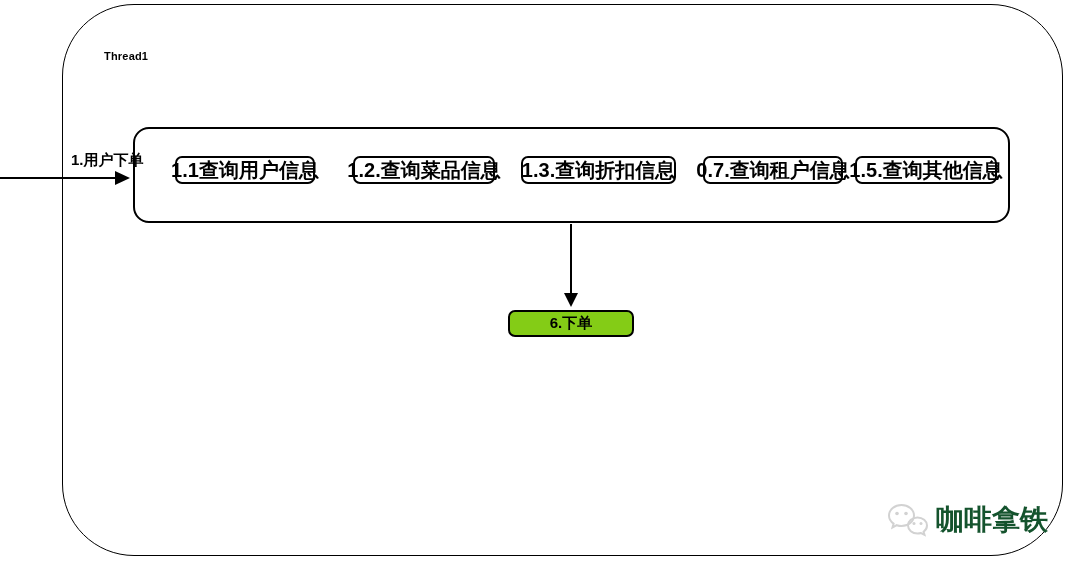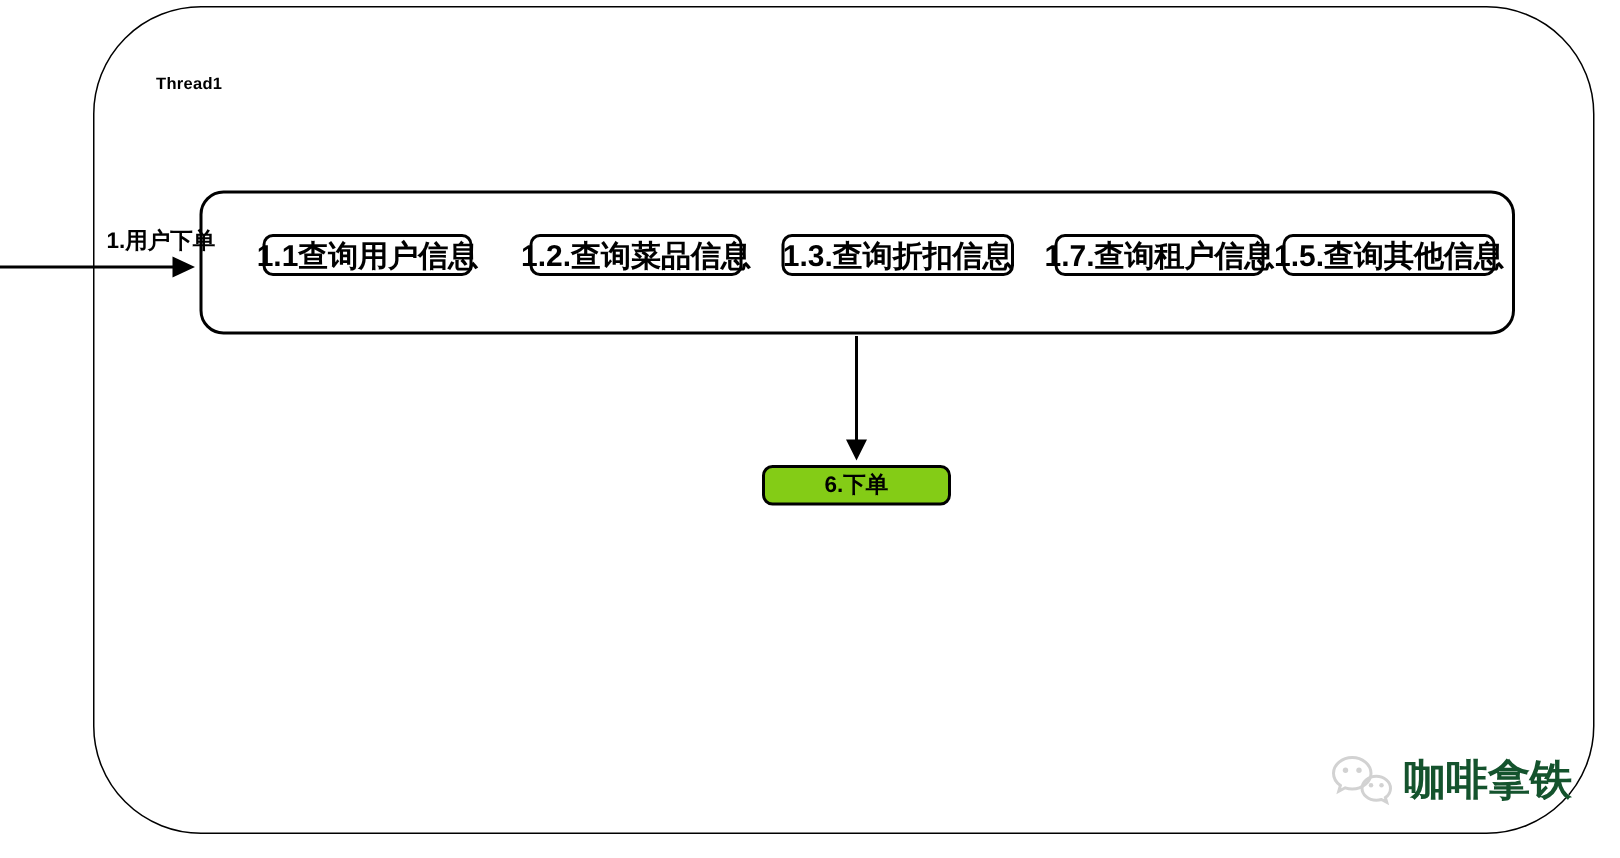--- a/index.html
+++ b/index.html
@@ -162,21 +162,21 @@
 <div class="canvas">
 
   <div class="big-rect"></div>
   <div class="thread-label">Thread1</div>
 
   <div class="inner-rect"></div>
 
   <div class="step-box s1">1.1查询用户信息</div>
   <div class="step-box s2">1.2.查询菜品信息</div>
   <div class="step-box s3">1.3.查询折扣信息</div>
-  <div class="step-box s4">1.7.查询租户信息</div>
+  <div class="step-box s4">0.7.查询租户信息</div>
   <div class="step-box s5">1.5.查询其他信息</div>
 
   <div class="in-arrow-label">1.用户下单</div>
   <div class="in-arrow-line"></div>
   <div class="in-arrowhead"></div>
 
   <div class="down-arrow-line"></div>
   <div class="down-arrowhead"></div>
 
   <div class="order-box">6.下单</div>

